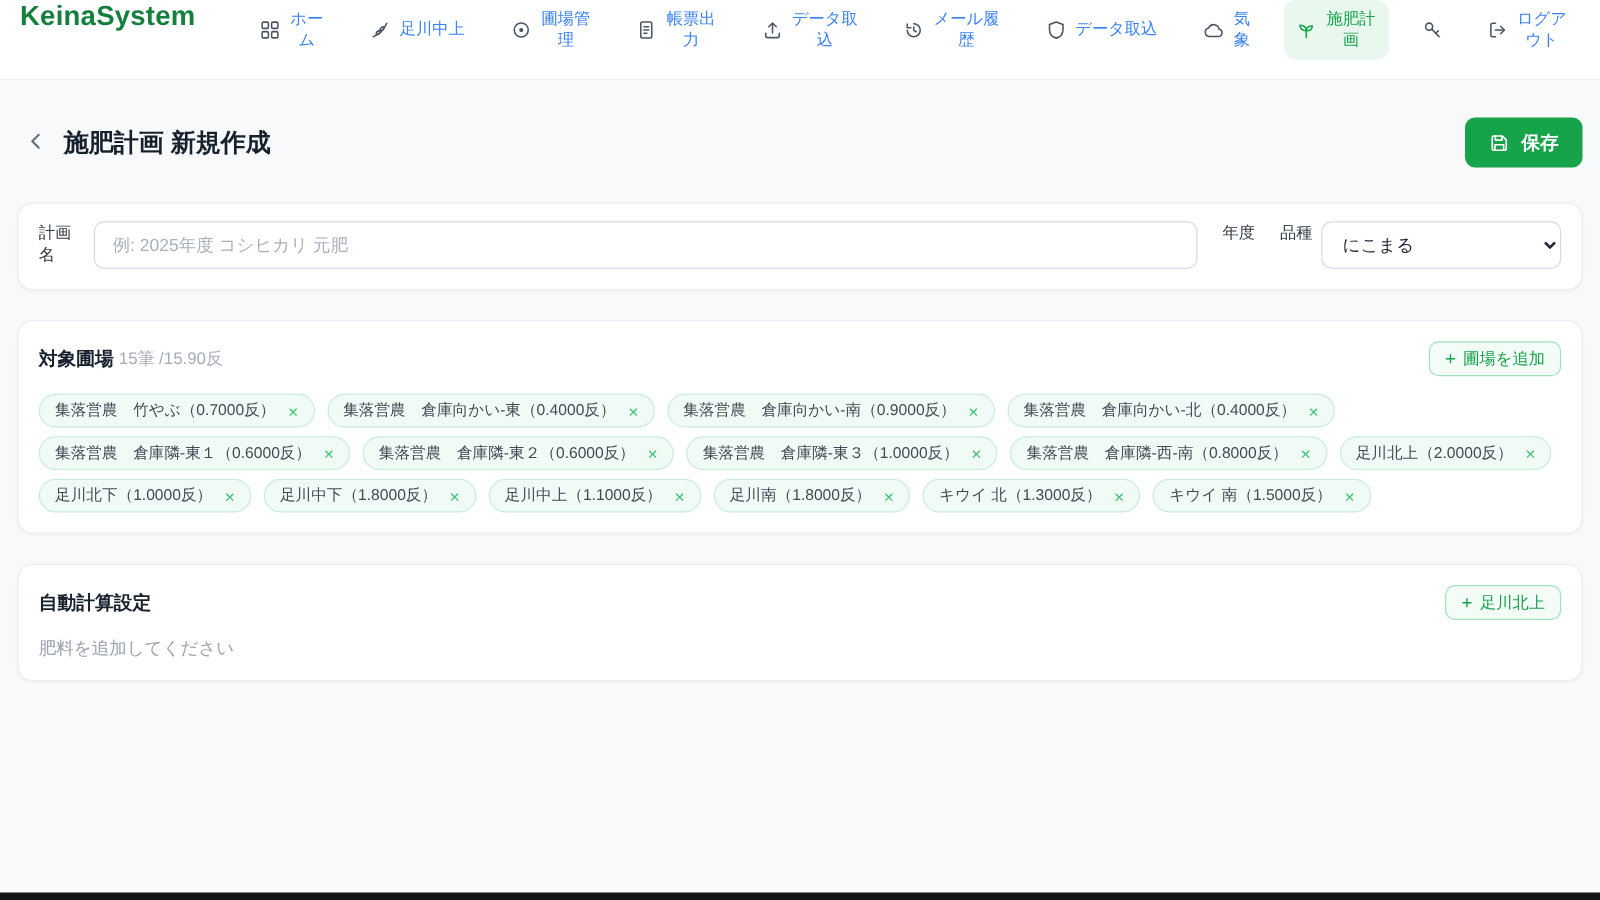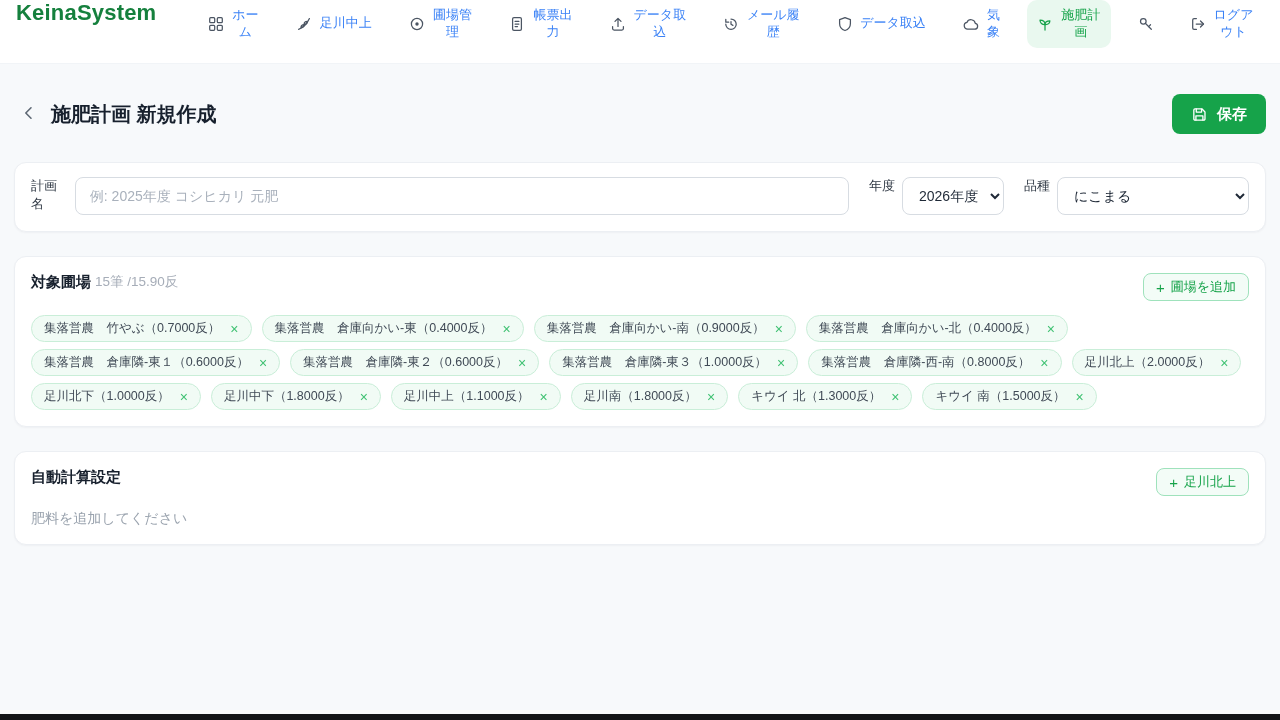--- a/index.html
+++ b/index.html
@@ -31,21 +31,21 @@
   .fgroup{display:flex;flex-direction:row;gap:7px}
   .fgroup.grow{flex:1}
   .flabel{font-size:13px;color:#2f3844}
   .txt{height:38px;border:1px solid #d7dce2;border-radius:8px;padding:0 14px;font-size:14px;width:100%;color:#6d28d9;background:#fff;font-family:inherit;outline:none}
   .txt::placeholder{color:#a9b1bc}
   .sel{height:38px;border:1px solid #d7dce2;border-radius:8px;padding:0 8px 0 12px;font-size:14px;color:#1f2937;background:#fff;font-family:inherit;outline:none}
   .sel.year{width:102px}
   .sel.variety{width:192px}
 
   
-  .sec-head{display:flex;}
+  .sec-head{display:flex;align-items:center}
   .sec-title{font-size:15px;font-weight:700;color:#17202d}
   .sec-sub{font-size:13.5px;color:#a6adb8;margin-left:4px}
   .add-btn{margin-left:auto;display:flex;align-items:center;gap:6px;height:28px;padding:0 12px;background:#f3fcf7;border:1px solid #9fe2bc;color:#16a34a;font-size:13px;border-radius:8px;cursor:pointer;font-family:inherit}
   .add-btn .plus{font-size:15px;line-height:1}
 
   .chips{display:flex;flex-wrap:wrap;gap:7px 10px;margin-top:14px}
   .chip{display:inline-flex;align-items:center;gap:10px;height:27px;padding:0 12px;background:#f1fbf5;border:1px solid #c9eed8;border-radius:999px;font-size:12.5px;color:#404a56;white-space:nowrap}
   .chip-x{color:#3fc172;font-size:14px;line-height:1;cursor:pointer}
 
   .empty-text{color:#9aa3ae;font-size:14px;margin-top:14px}
@@ -201,23 +201,20 @@
   </div>
 
   <section class="card form-card">
     <div class="form-row">
       <div class="fgroup grow">
         <label class="flabel">計画名</label>
         <input class="txt" placeholder="例: 2025年度 コシヒカリ 元肥" style="">
       </div>
       <div class="fgroup">
         <label class="flabel">年度</label>
-        <select class="sel year">
-          <option>2026年度</option>
-        </select>
       </div>
       <div class="fgroup">
         <label class="flabel">品種</label>
         <select class="sel variety">
           <option>にこまる</option>
         </select>
       </div>
     </div>
   </section>
 

